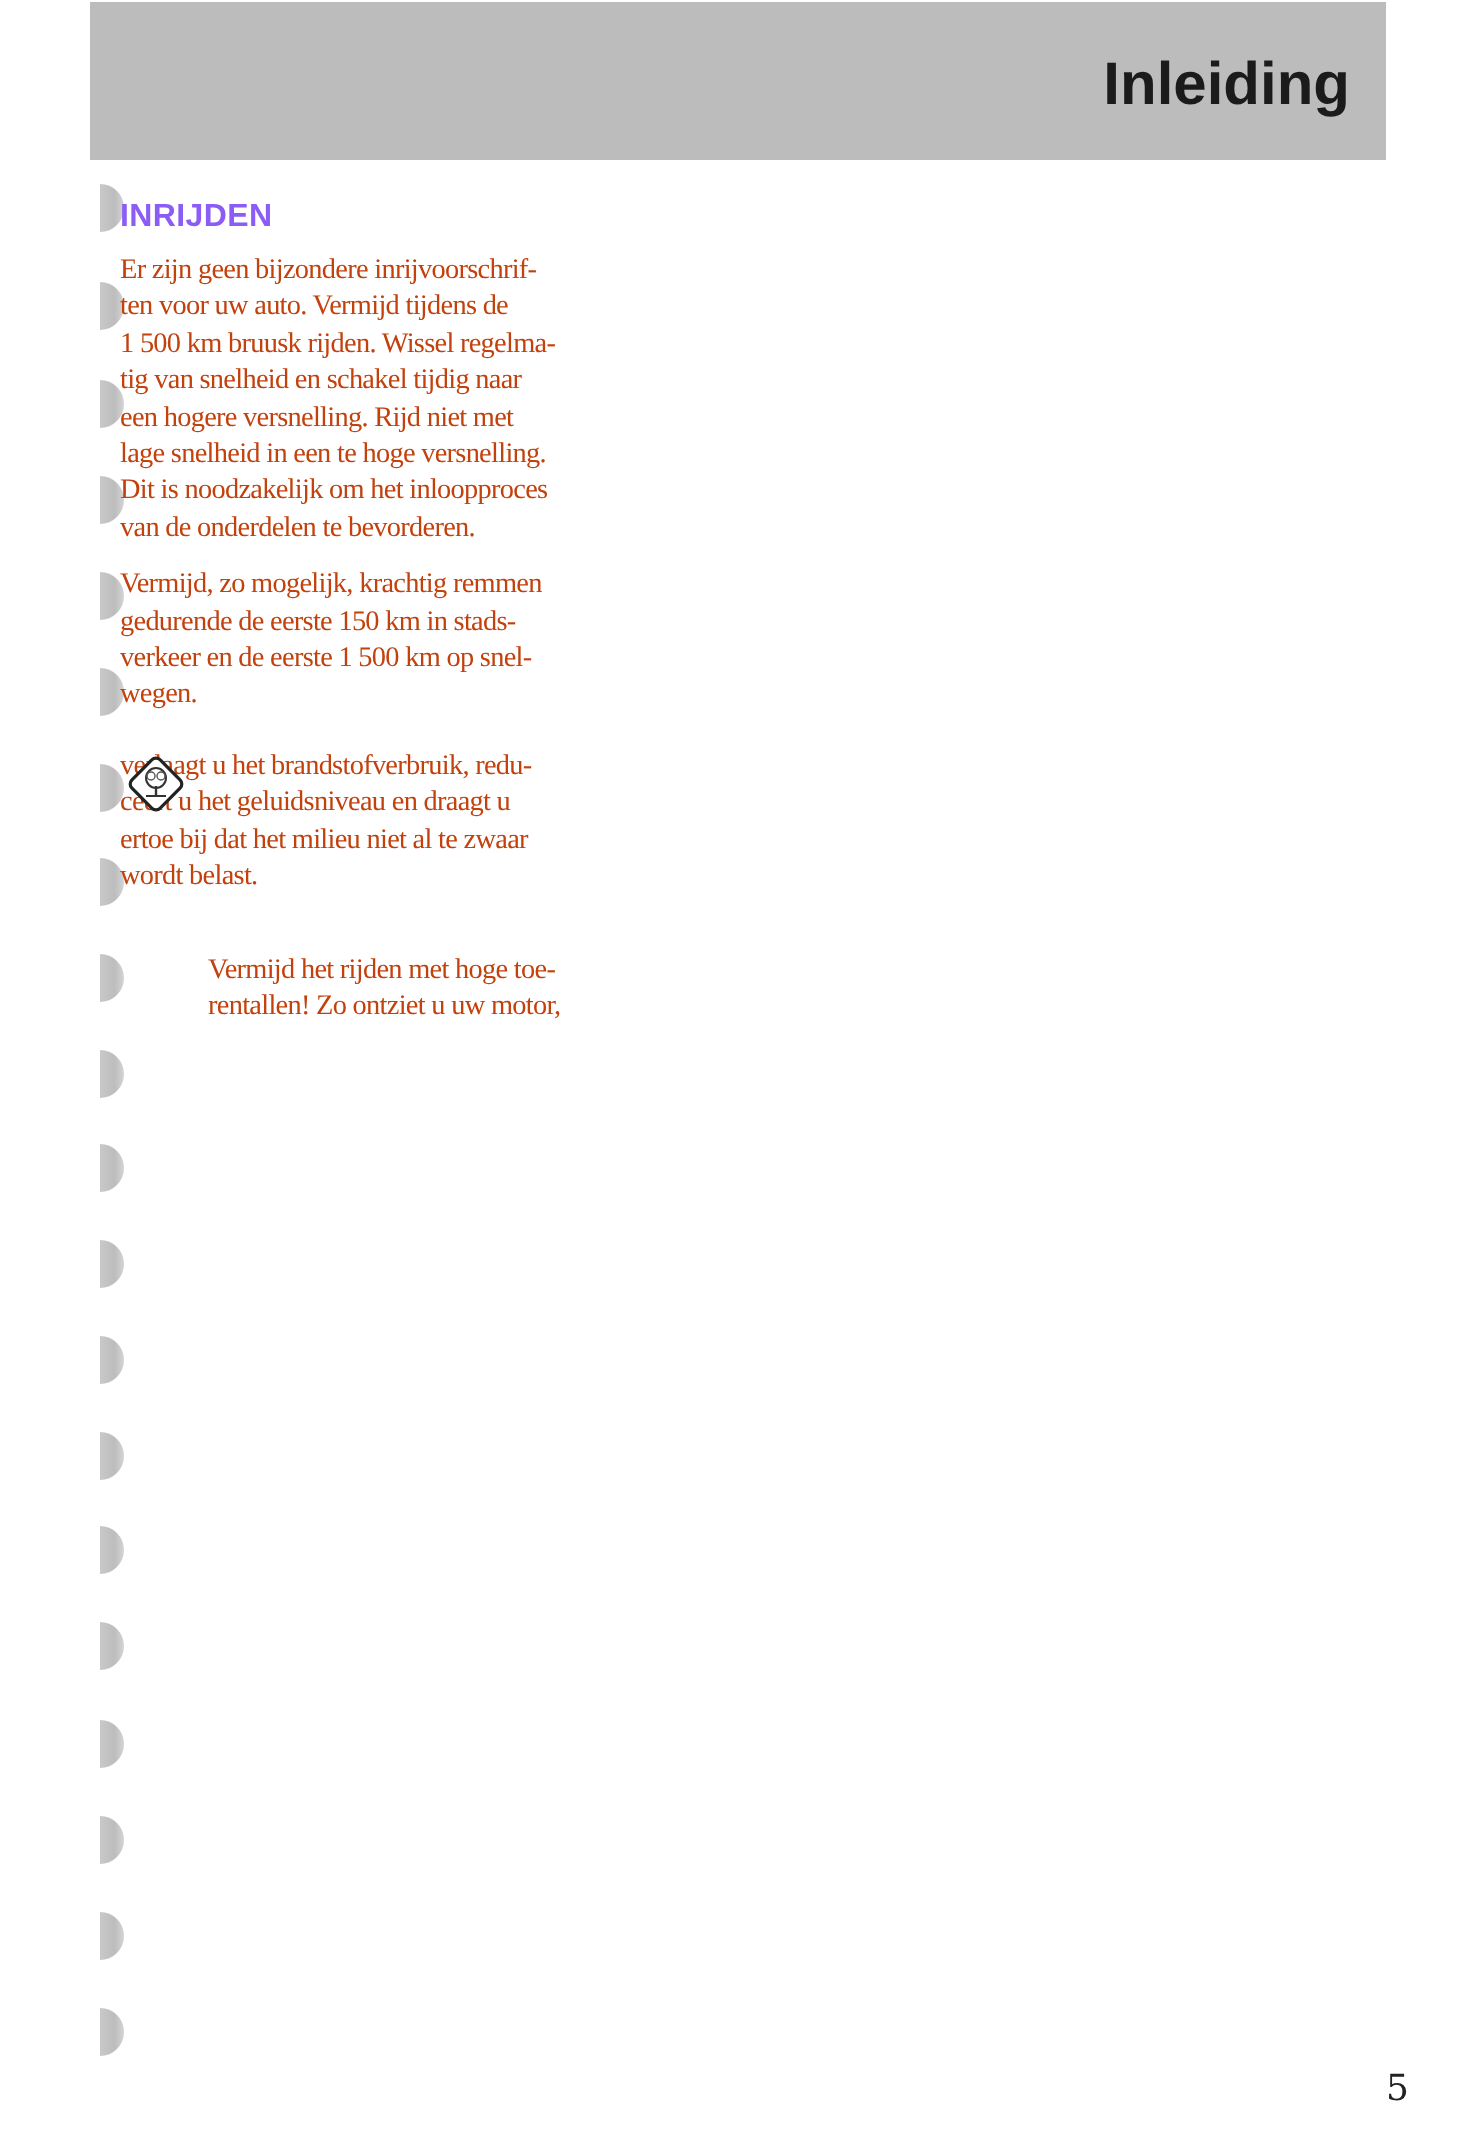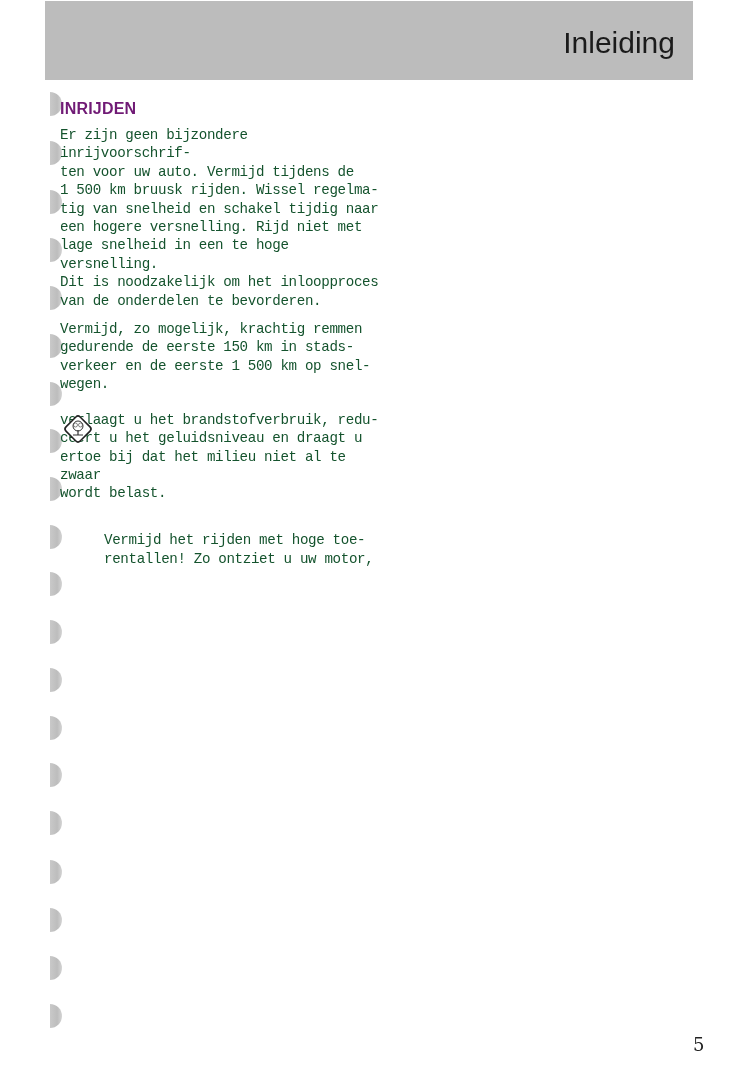--- a/index.html
+++ b/index.html
@@ -6,39 +6,39 @@
     body {
       width: 738px; height: 1078px; background: #ffffff; position: relative; overflow: hidden;
       font-family: "DejaVu Serif", serif;
     }
     .header-band {
       position: absolute; left: 45px; top: 1px; width: 648px; height: 79px;
       background: #bcbcbc;
     }
     .header-title {
       position: absolute; right: 18px; top: 25px;
-      font-family: "Liberation Sans", sans-serif; font-weight: normal; font-size: 30px;
+      font-family: "Liberation Sans", sans-serif; font-weight: bold; font-size: 30px;
       color: #1b1b1b; letter-spacing: 0px;
     }
     .holes { position: absolute; left: 0; top: 0; }
     .hole {
       position: absolute; left: 50px; width: 12px; height: 24px;
       border-radius: 0 12px 12px 0;
       background: linear-gradient(90deg, #c9c9c9, #bdbdbd 60%, #d4d4d4);
     }
     .content {
       position: absolute; left: 60px; top: 100px; width: 320px;
     }
     .section-heading {
       font-family: "Liberation Sans", sans-serif; font-weight: bold; font-size: 16px;
-      color: #701a75; margin: 0 0 8px 0; letter-spacing: 0.2px;
+      color: #8b5cf6; margin: 0 0 8px 0; letter-spacing: 0.2px;
     }
     .para {
-      font-family: Liberation Mono, monospace; font-size: 14.2px; line-height: 18.4px;
-      color: #14532d; margin: 0 0 10px 0; white-space: pre-line; letter-spacing: -0.35px;
+      font-family: Liberation Serif, serif; font-size: 14.2px; line-height: 18.4px;
+      color: #c2410c; margin: 0 0 10px 0; white-space: pre-line; letter-spacing: -0.35px;
     }
     .warn-block { position: relative; margin-top: 17px; }
     .env-icon {
       position: absolute; left: 2px; top: 2px; width: 32px; height: 32px;
     }
     .warn-lead { padding-left: 44px; display: block; }
     .page-number {
       position: absolute; left: 693px; top: 1034px;
       font-family: "DejaVu Serif", serif; font-size: 18px; color: #222;
     }

